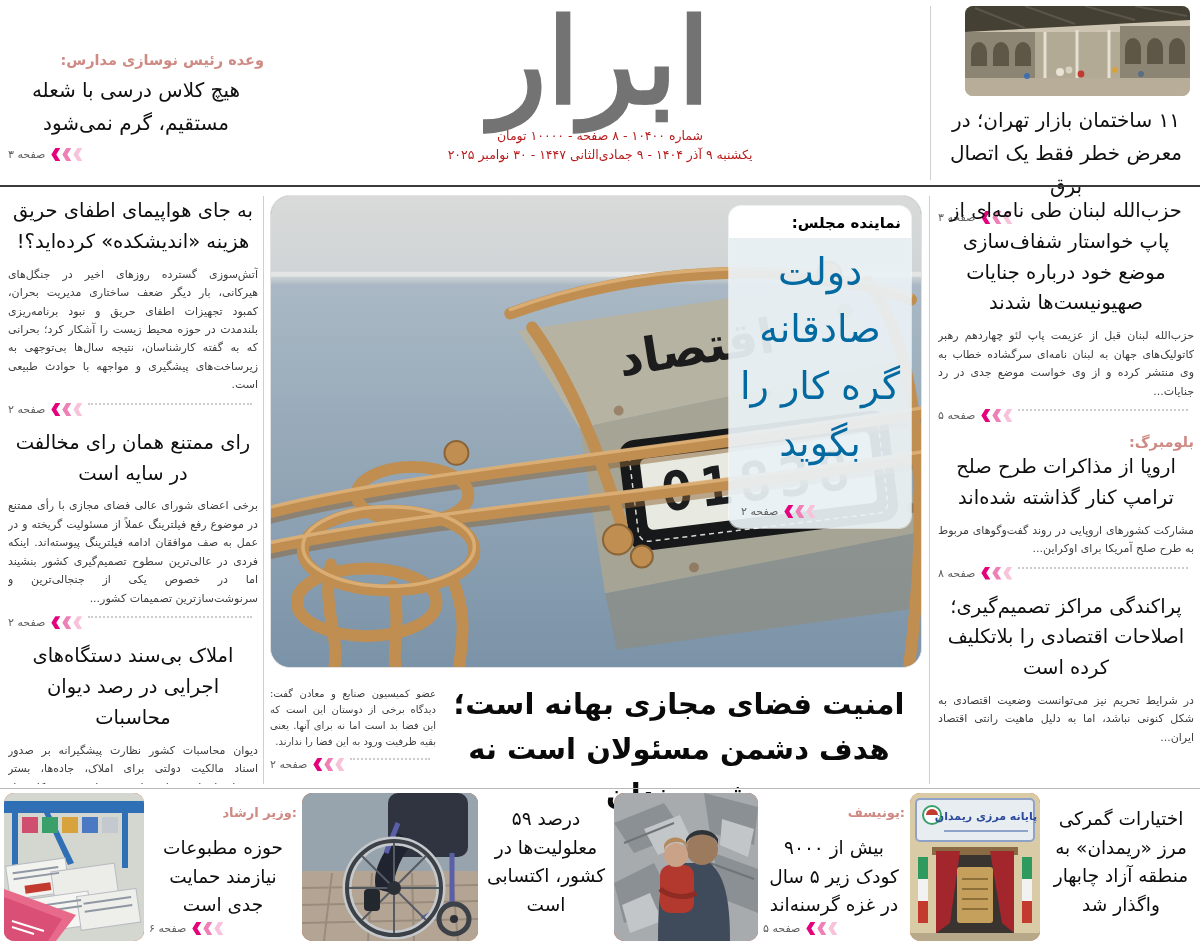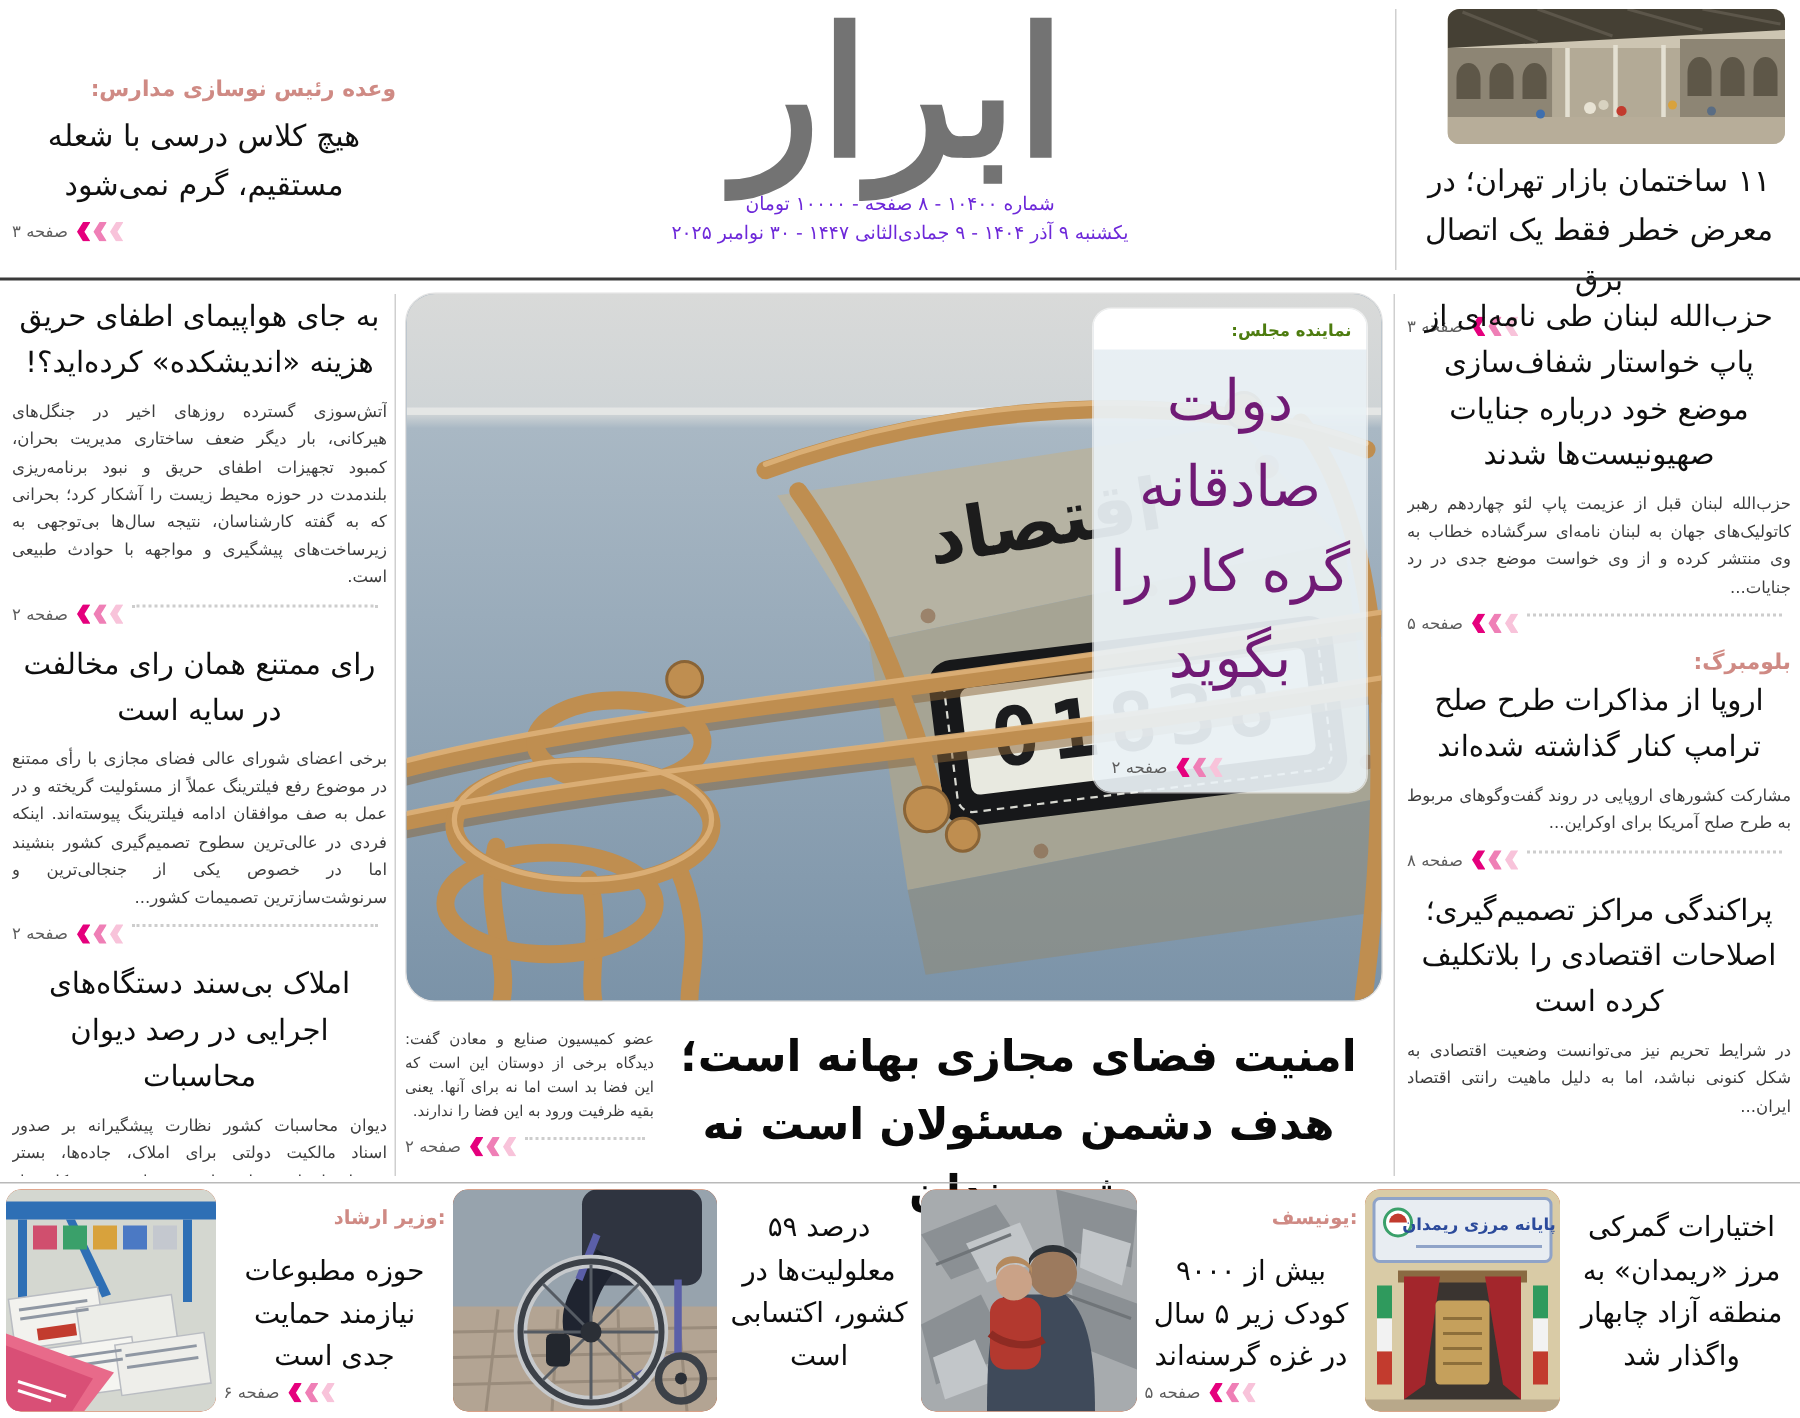--- a/index.html
+++ b/index.html
@@ -10,21 +10,21 @@
   
   .hdr-rule { position:absolute; left:0; top:185px; width:1200px; height:2px; background:#3a3a3a; }
   .vline { position:absolute; width:1px; background:#cfcfcf; }
   #v-head-right { left:930px; top:6px; height:174px; }
   #v-main-right { left:929px; top:196px; height:588px; }
   #v-main-left  { left:263px; top:196px; height:588px; }
   .bot-rule { position:absolute; left:0; top:788px; width:1200px; height:1px; background:#b9b9b9; }
 
   #masthead { position:absolute; left:340px; top:0; width:520px; height:183px; text-align:center; }
   #masthead .title { font-family:"DejaVu Serif", serif; font-weight:bold; font-size:118px; line-height:1.05; color:#737373; letter-spacing:2px; }
-  #masthead .info { width:460px; margin:2px auto 0; text-align:center; color:#6d28d9; font-size:12.5px; line-height:1.55; }
+  #masthead .info { width:460px; margin:2px auto 0; text-align:center; color:#b91c1c; font-size:12.5px; line-height:1.55; }
 
   .hdr-story { position:absolute; top:52px; }
   #hdr-left { left:8px; width:256px; }
   #hdr-right { left:938px; top:6px; width:256px; }
   .kick { color:#cf8a84; font-weight:bold; font-size:14.5px; margin-bottom:6px; }
   .hdr-story h2 { font-size:20px; line-height:1.65; color:#101010; text-align:center; }
   #hdr-left h2 { text-align:center; }
   #hdr-left .kick { }
   .photo { border-radius:8px; overflow:hidden; display:block; background:#d8d4c8; }
   #bazaar-photo { width:225px; height:90px; margin:0 4px 8px auto; }
@@ -47,22 +47,22 @@
   .ex { font-size:11px; line-height:1.68; color:#3d3d3d; text-align:justify; }
 
   
   #main-visual { position:absolute; left:270px; top:195px; width:652px; height:473px;
                  border-radius:20px; overflow:hidden; border:1px solid #e2e2e2; background:#93a7b8; }
   #main-visual svg { display:block; width:100%; height:100%; }
   #overlay-panel { position:absolute; top:10px; right:10px; width:182px; height:322px;
                    border-radius:12px; background:rgba(233,241,245,0.93); overflow:hidden;
                    box-shadow:0 0 0 1px rgba(255,255,255,.6); }
   #overlay-panel .strip { background:#fff; padding:8px 10px 6px; }
-  #overlay-panel .strip .kick { margin:0; font-size:11px; color:#4d7c0f; }
-  #overlay-panel h1 { font-size:38px; line-height:1.5; text-align:center; color:#701a75; padding:6px 4px 0; }
+  #overlay-panel .strip .kick { margin:0; font-size:15px; color:#000000; }
+  #overlay-panel h1 { font-size:38px; line-height:1.5; text-align:center; color:#0369a1; padding:6px 4px 0; }
   #overlay-panel .pageref { position:absolute; bottom:10px; left:12px; margin:0; }
 
   
   #sub-story { position:absolute; left:270px; top:676px; width:652px; height:108px; display:flex; direction:rtl; }
   #sub-head { width:486px; font-size:29px; line-height:1.55; font-weight:bold; text-align:center; color:#0a0a0a; padding-top:6px; }
   #sub-cap { width:166px; padding-top:10px; }
   #sub-cap .ex { font-size:10px; line-height:1.6; }
 
   
   #bottom { position:absolute; left:4px; top:793px; width:1192px; height:148px; display:flex; direction:ltr; gap:5px; }

